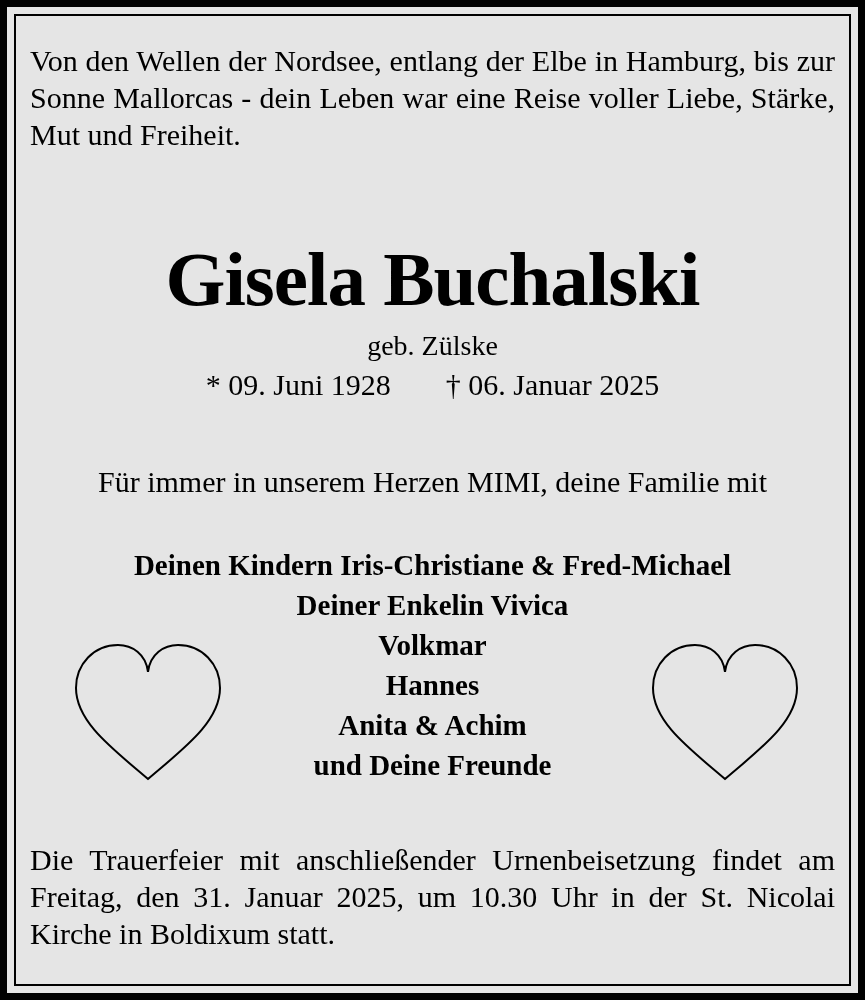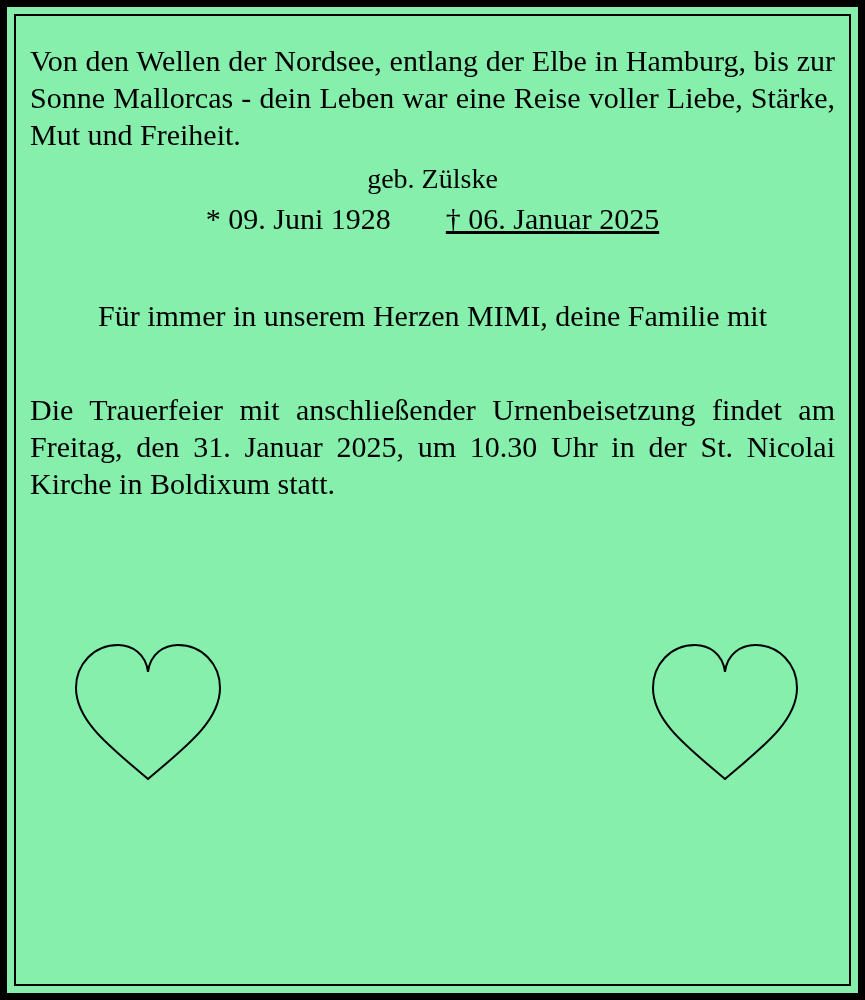--- a/index.html
+++ b/index.html
@@ -5,21 +5,21 @@
   html, body {
     margin: 0;
     padding: 0;
     background: #ffffff;
   }
   .page {
     position: relative;
     box-sizing: border-box;
     width: 865px;
     height: 1000px;
-    background: #86efac;
+    background: #e5e5e5;
     border: 7px solid #000000;
     padding: 7px;
     font-family: "Liberation Serif", "DejaVu Serif", serif;
     color: #000000;
     overflow: hidden;
   }
   .inner {
     box-sizing: border-box;
     width: 100%;
     height: 100%;
@@ -49,21 +49,20 @@
     line-height: 1.2;
   }
   .dates {
     margin-top: 5px;
     text-align: center;
     font-size: 30px;
     line-height: 1.2;
   }
   .dates .death {
     margin-left: 55px;
-    text-decoration: underline;
   }
   .dedication {
     margin-top: 60px;
     text-align: center;
     font-size: 30px;
     line-height: 38px;
     font-weight: normal;
   }
   .family {
     margin-top: 44px;
@@ -87,29 +86,38 @@
   .heart svg { display: block; width: 100%; height: 100%; }
 </style>
 </head>
 <body>
 
 <div class="page">
   <div class="inner">
 
     <p class="intro">Von den Wellen der Nordsee, entlang der Elbe in Hamburg, bis zur Sonne Mallorcas - dein Leben war eine Reise voller Liebe, Stärke, Mut und Freiheit.</p>
 
+    <div class="name">Gisela Buchalski</div>
 
     <div class="birth-name">geb. Zülske</div>
 
     <div class="dates">
       <span class="birth">* 09. Juni 1928</span><span class="death">† 06. Januar 2025</span>
     </div>
 
     <div class="dedication">Für immer in unserem Herzen MIMI, deine Familie mit</div>
 
+    <div class="family">
+      <div class="family-line">Deinen Kindern Iris-Christiane &amp; Fred-Michael</div>
+      <div class="family-line">Deiner Enkelin Vivica</div>
+      <div class="family-line">Volkmar</div>
+      <div class="family-line">Hannes</div>
+      <div class="family-line">Anita &amp; Achim</div>
+      <div class="family-line">und Deine Freunde</div>
+    </div>
 
     <p class="funeral-info">Die Trauerfeier mit anschließender Urnenbeisetzung findet am Freitag, den 31. Januar 2025, um 10.30 Uhr in der St. Nicolai Kirche in Boldixum statt.</p>
 
   </div>
 
   <div class="heart heart-left">
     <svg viewBox="0 0 162 145" xmlns="http://www.w3.org/2000/svg">
       <path d="M81,33
                C79,15 65,6 51,6
                C27,6 9,25 9,49

